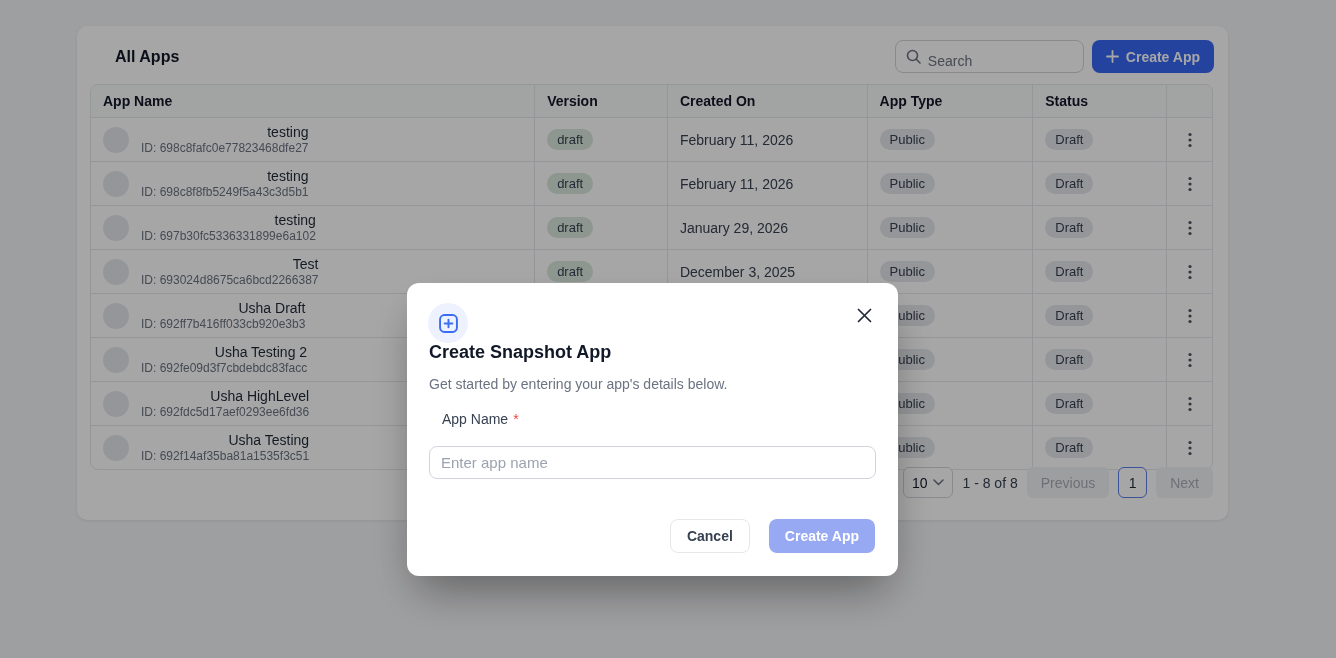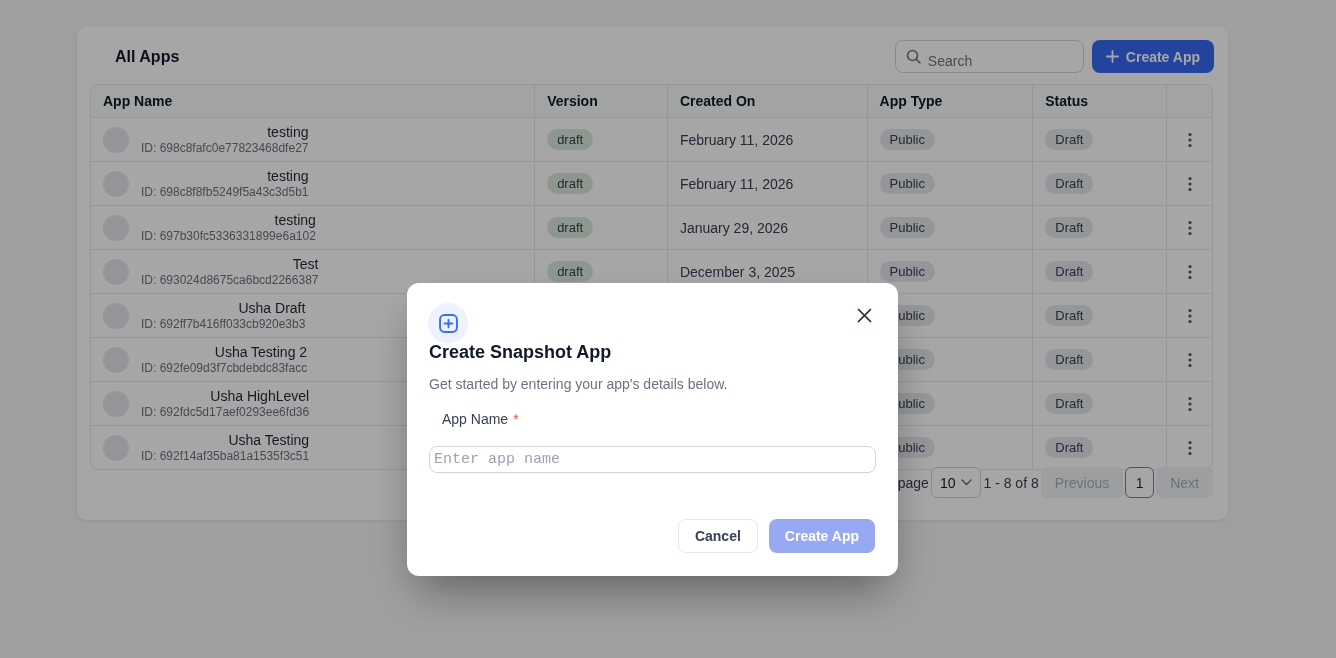--- a/index.html
+++ b/index.html
@@ -58,21 +58,21 @@
   .app-id { font-size:12px; color:#6b7280; line-height:15px; white-space:nowrap; }
   .pill {
     display:inline-block; padding:3px 10px; border-radius:999px;
     font-size:13px; color:#374151; background:#e5e7eb; white-space:nowrap;
   }
   .pill.version { background:#d9e9dd; }
   .kebab-btn { background:none; border:none; cursor:pointer; padding:4px; display:flex; }
   
   .pagination {
     position:absolute; right:15px; top:441px; height:31px;
-    display:flex; align-items:center; gap:2px; font-size:14px; color:#374151;
+    display:flex; align-items:center; gap:9px; font-size:14px; color:#374151;
   }
   .per-page-select {
     height:31px; min-width:46px; border:1px solid #d1d5db; border-radius:6px;
     display:flex; align-items:center; gap:6px; padding:0 8px; background:#fff;
     font-size:14px; color:#111827; cursor:pointer;
   }
   .page-btn {
     height:31px; border-radius:6px; border:1px solid transparent;
     font-size:14px; font-family:inherit; cursor:default;
   }
@@ -88,26 +88,26 @@
   .modal-icon-wrap {
     position:absolute; left:21px; top:20px; width:40px; height:40px;
     border-radius:50%; background:#edf2fe; display:flex; align-items:center; justify-content:center;
   }
   .modal-close { position:absolute; right:24px; top:23px; background:none; border:none; cursor:pointer; padding:2px; }
   .modal-title { position:absolute; left:22px; top:59px; font-size:18px; font-weight:700; color:#111827; }
   .modal-sub { position:absolute; left:22px; top:93px; font-size:14px; color:#6b7280; }
   .field-label { position:absolute; left:35px; top:128px; font-size:14px; font-weight:500; color:#374151; }
   .req { color:#ef4444; margin-left:5px; }
   .modal-input {
-    position:absolute; left:22px; top:163px; width:447px; height:27px;
-    border:1px solid #d1d5db; border-radius:8px; padding:0 4px;
-    font-size:15px; color:#111827; font-family:Liberation Mono, monospace; outline:none;
+    position:absolute; left:22px; top:163px; width:447px; height:33px;
+    border:1px solid #d1d5db; border-radius:8px; padding:0 11px;
+    font-size:15px; color:#111827; font-family:Liberation Sans, sans-serif; outline:none;
   }
   .modal-input::placeholder { color:#9ca3af; }
-  .modal-footer { position:absolute; right:23px; top:236px; display:flex; gap:11px; }
+  .modal-footer { position:absolute; right:23px; top:236px; display:flex; gap:19px; }
   .btn-cancel {
     height:34px; padding:0 16px; background:#fff; border:1px solid #e5e7eb;
     border-radius:8px; font-size:14px; font-weight:600; color:#374151;
     cursor:pointer; font-family:inherit;
   }
   .btn-create {
     height:34px; padding:0 16px; background:#97a9f3; border:none;
     border-radius:8px; font-size:14px; font-weight:600; color:#fff;
     cursor:pointer; font-family:inherit;
   }

